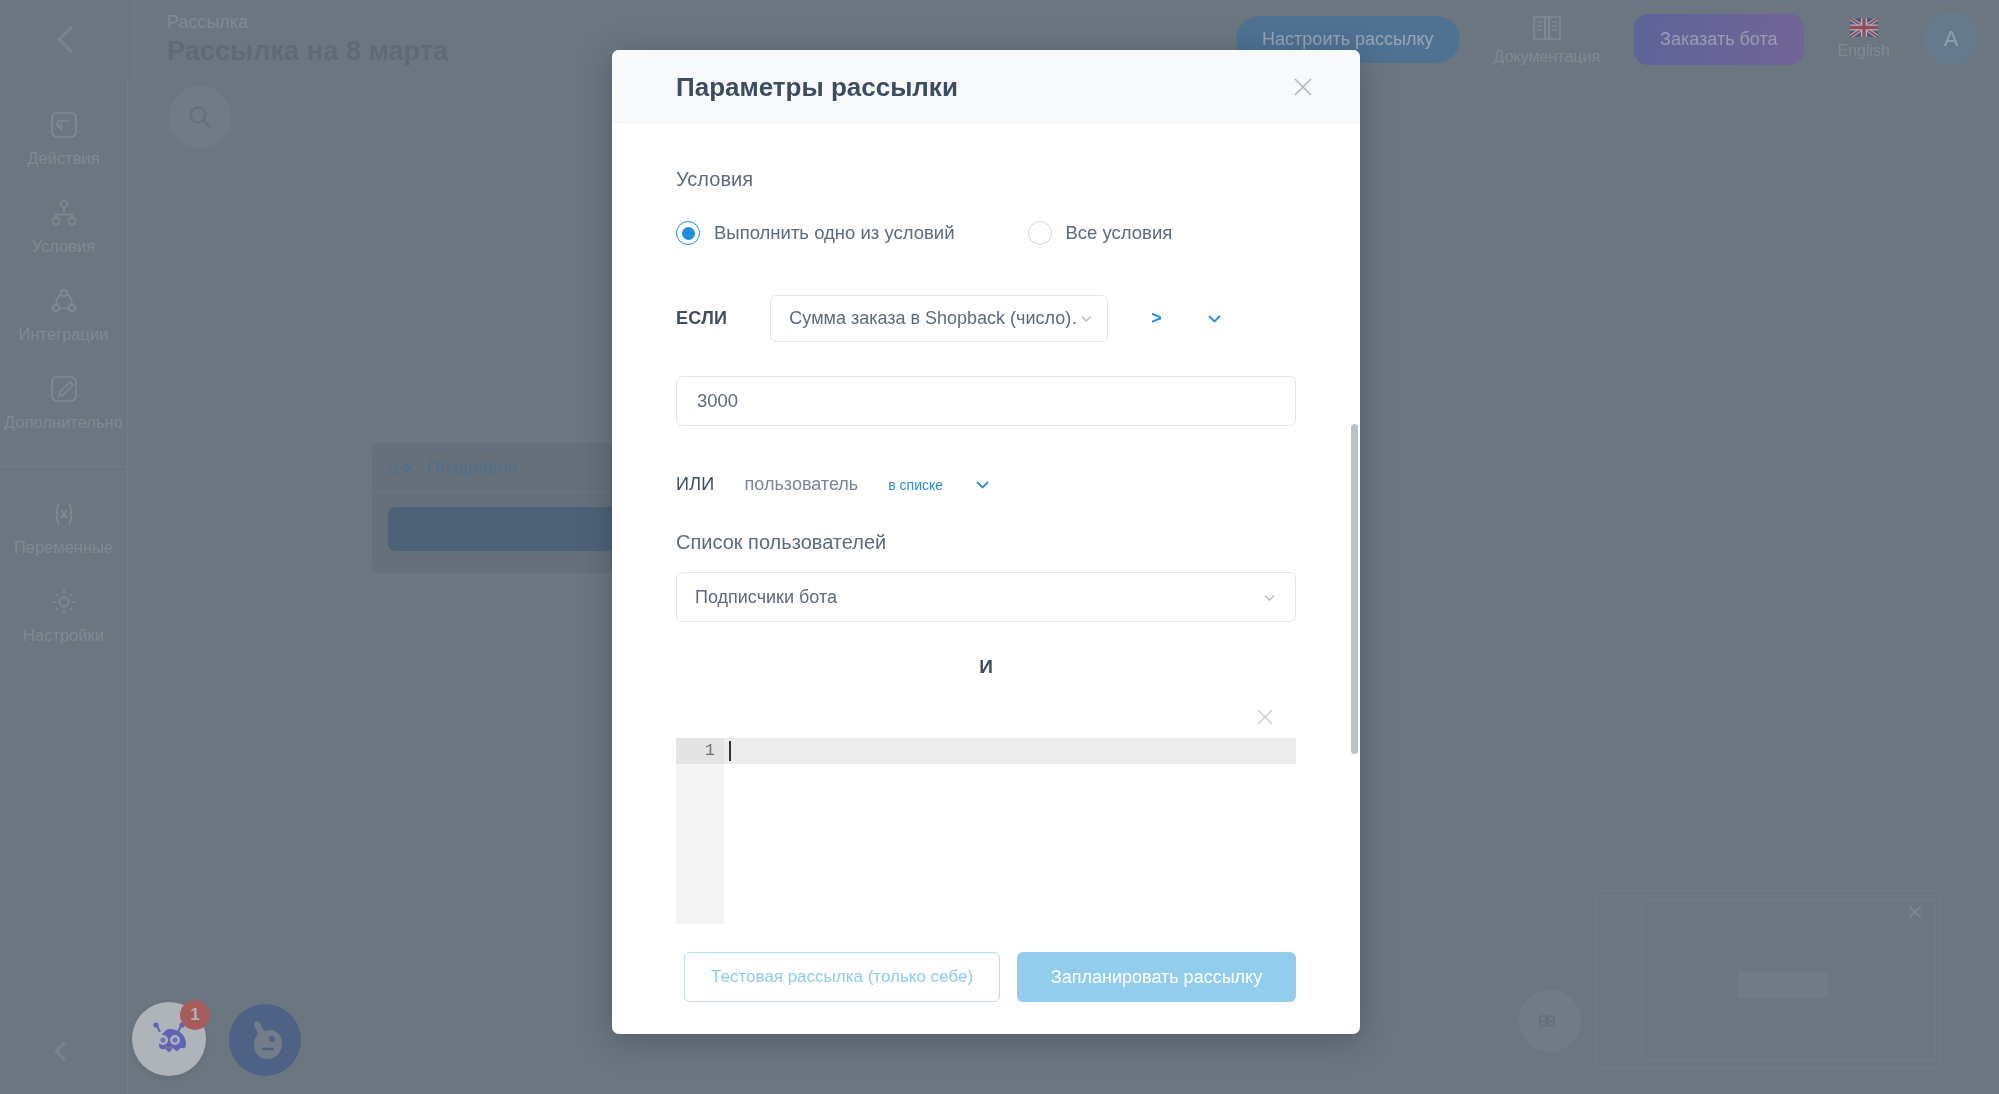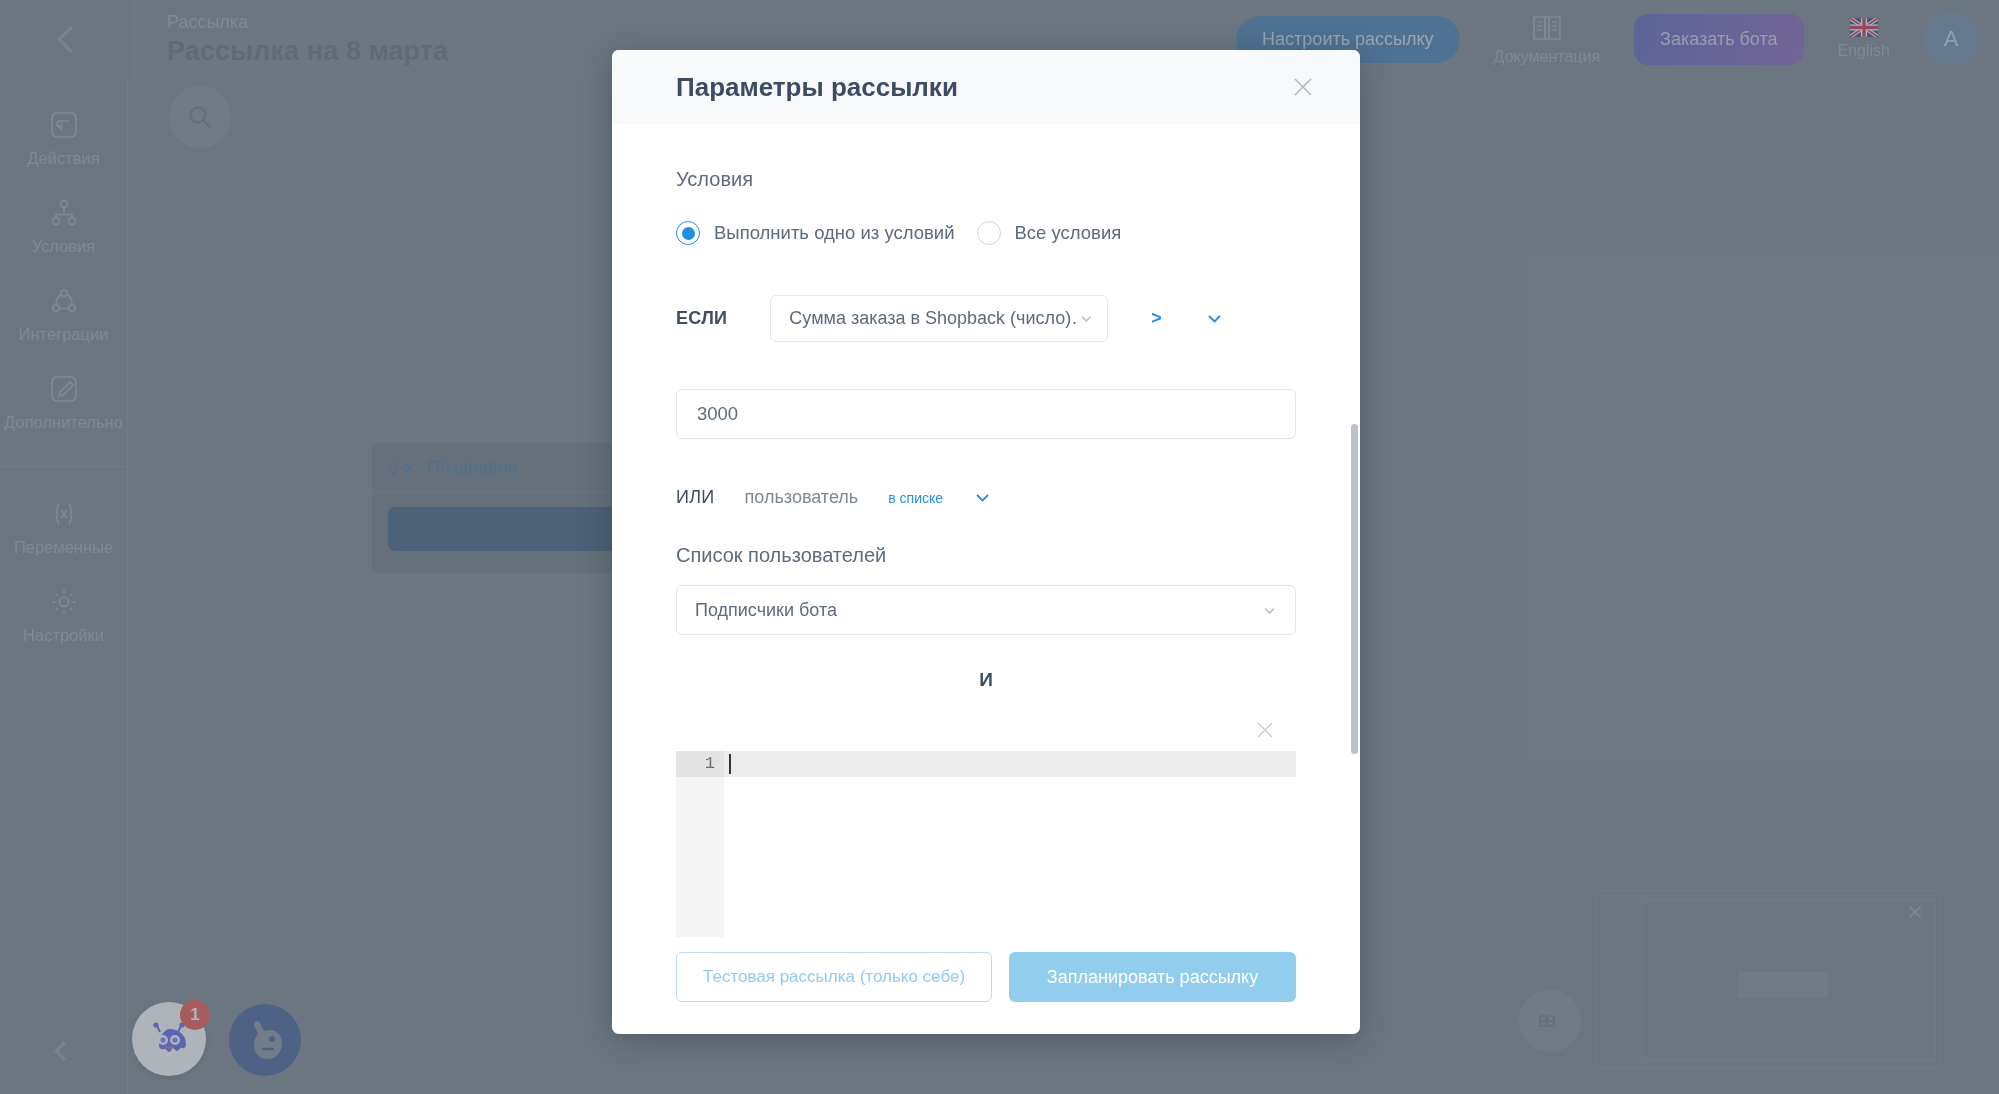--- a/index.html
+++ b/index.html
@@ -118,21 +118,21 @@
   .modal-head {
     height: 74px; background: #f7f9fb; display: flex; align-items: center;
     padding: 0 44px 0 64px; flex: 0 0 auto;
   }
   .modal-title { font-size: 26px; font-weight: bold; color: #3c4d63; }
   .modal-close { margin-left: auto; width: 26px; height: 26px; opacity: .45; }
 
   .modal-body { flex: 1 1 auto; padding: 44px 64px 0; overflow: hidden; position: relative; }
   .section-label { font-size: 20px; color: #5d6b7e; margin-bottom: 30px; }
 
-  .radio-row { display: flex; align-items: flex-end; gap: 22px; margin-bottom: 50px; }
+  .radio-row { display: flex; align-items: flex-end; gap: 73px; margin-bottom: 50px; }
   .radio-opt { display: flex; align-items: center; gap: 14px; }
   .radio-mark {
     width: 24px; height: 24px; border-radius: 50%; border: 1.6px solid #cfd6de;
     display: flex; align-items: center; justify-content: center; background: #fff;
   }
   .radio-mark.on { border-color: #1f8fe0; }
   .radio-dot { width: 13px; height: 13px; border-radius: 50%; background: #1f8fe0; }
   .radio-text { font-size: 18.5px; color: #5d6b7e; white-space: nowrap; }
 
   .if-row { display: flex; align-items: center; gap: 43px; margin-bottom: 34px; }
@@ -142,21 +142,21 @@
     display: flex; align-items: center; padding: 0 14px 0 18px;
   }
   .select-text { font-size: 18px; color: #5d6b7e; white-space: nowrap; overflow: hidden; }
   .select-caret { margin-left: auto; width: 15px; height: 15px; }
   .op-link { font-size: 18px; color: #2a8fe0; font-weight: bold; }
   .op-caret { width: 19px; height: 19px; }
 
   .value-input {
     width: 100%; height: 50px; border: 1px solid #e2e7ee; border-radius: 6px;
     padding: 0 20px; font-size: 18.5px; color: #5d6b7e; font-family: inherit;
-    background: #fff; margin-bottom: 48px; margin-top: 13px;
+    background: #fff; margin-bottom: 48px;
   }
 
   .or-row { display: flex; align-items: center; gap: 30px; margin-bottom: 36px; }
   .or-kw { font-size: 18px; font-weight: normal; color: #3e4d61; letter-spacing: .3px; }
   .or-sub { font-size: 18px; color: #7b8796; }
   .or-link { font-size: 14px; color: #2a8fe0; }
 
   .field-label { font-size: 20px; color: #5d6b7e; margin-bottom: 18px; }
   .wide-select {
     width: 100%; height: 50px; border: 1px solid #e2e7ee; border-radius: 6px; background: #fff;
@@ -171,21 +171,21 @@
   .code-gutter { width: 48px; background: #e4e4e4; color: #6b7078; font-size: 17px;
     font-family: "Liberation Mono", "DejaVu Sans Mono", monospace; text-align: right; padding-right: 9px; line-height: 26px; }
   .code-caret { width: 2px; background: #333; margin-left: 5px; height: 20px; align-self: center; }
   .code-fill { flex: 1; }
   .code-rest { display: flex; height: 160px; }
   .code-rest .code-gutter { background: #f4f4f4; }
 
   .modal-foot { flex: 0 0 auto; padding: 0 64px 32px; display: flex; gap: 17px; }
   .btn-test {
     flex: 0 0 auto; padding: 0 26px; height: 50px; border-radius: 6px; background: #fff;
-    border: 1.5px solid #b8dcf5; color: #8ecbf2; font-size: 17px; font-family: inherit;
+    border: 1.5px solid #b8dcf5; color: #8ecbf2; font-size: 17px; font-family: inherit; margin-left: 8px;
   }
   .btn-schedule {
     flex: 1 1 auto; height: 50px; border-radius: 6px; background: #92cdee; border: none;
     color: #ffffff; font-size: 18px; font-family: inherit;
   }
 
   .modal-scrollbar { position: absolute; right: 2px; top: 300px; width: 7px; height: 330px; background: #b9c2cc; border-radius: 4px; }
 </style>
 </head>
 <body>

